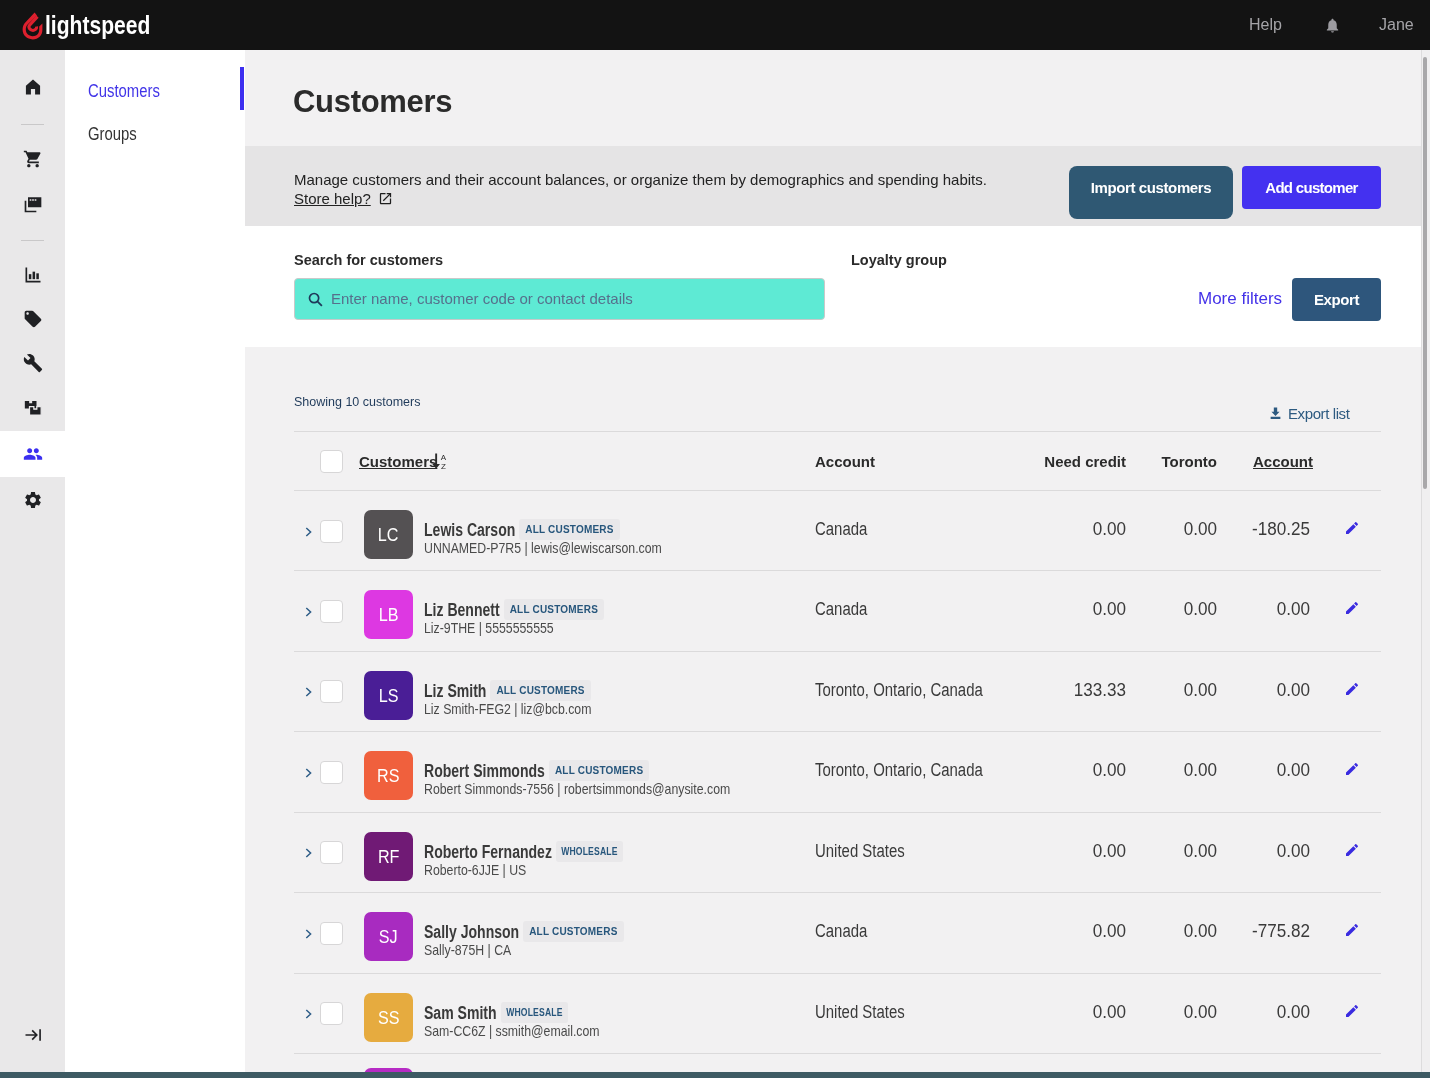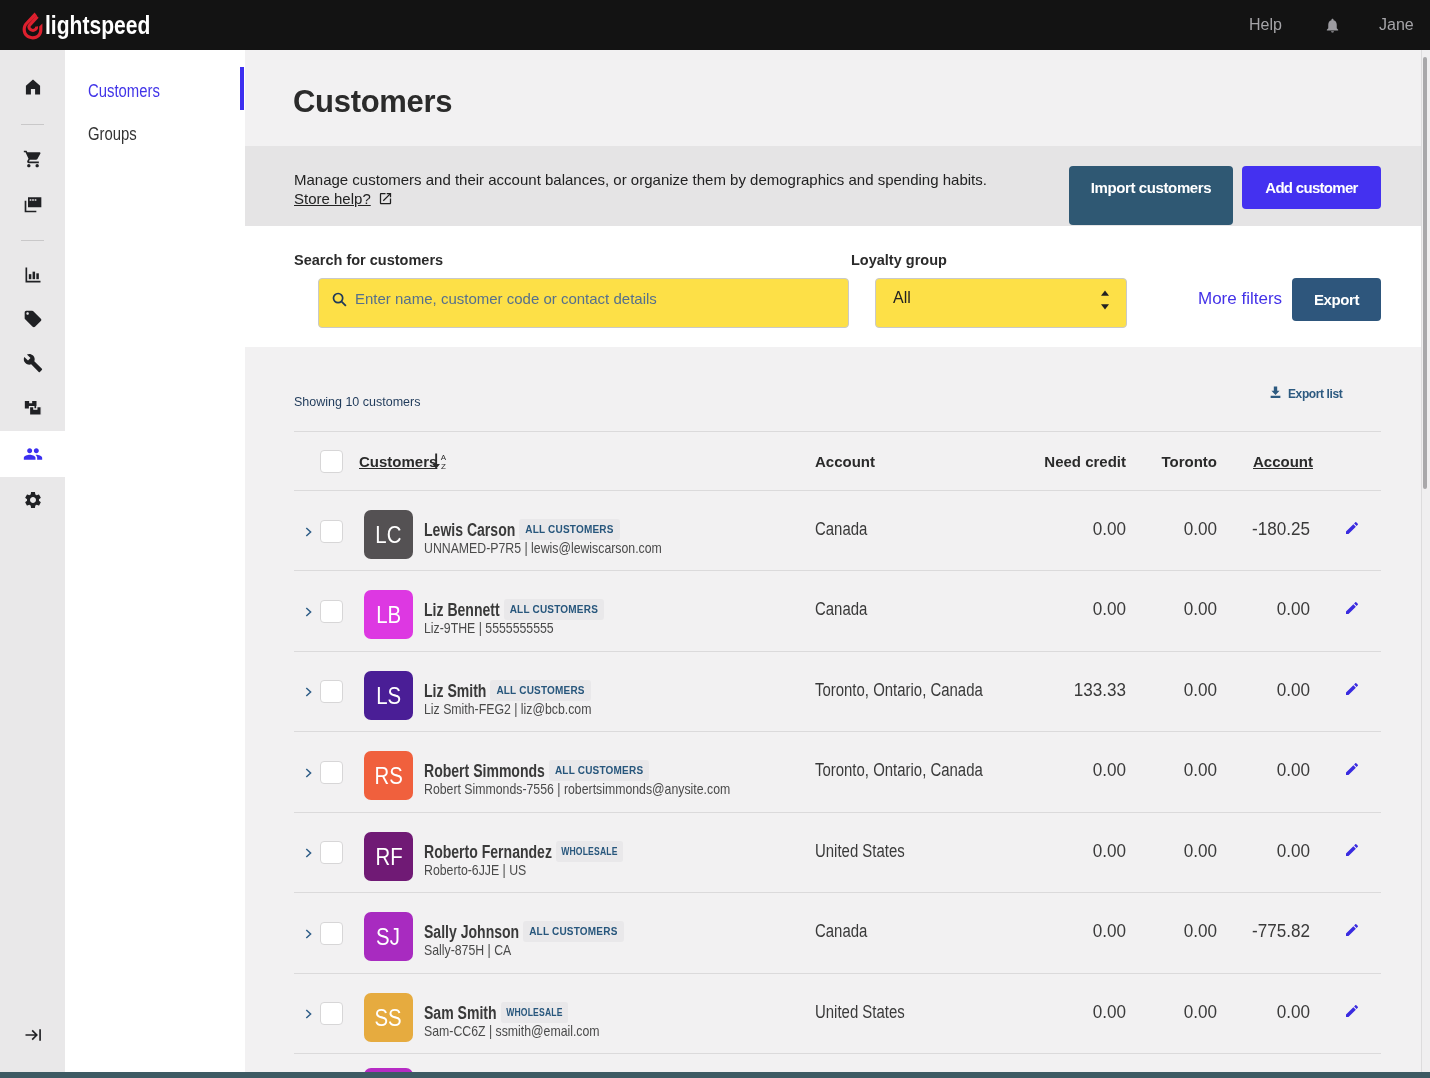--- a/index.html
+++ b/index.html
@@ -23,43 +23,43 @@
   #subnav { position:absolute; left:65px; top:50px; width:180px; height:1022px; background:#ffffff; }
   #subnav .item { position:absolute; left:23px; font-size:17.5px; transform:scaleX(0.85); transform-origin:0 0; }
   #bluebar { position:absolute; left:175px; top:17px; width:4px; height:43px; background:#3d2ff0; }
 
   
   #main { position:absolute; left:245px; top:50px; width:1176px; height:1022px; }
   #pagetitle { position:absolute; left:48px; top:34px; font-size:31px; font-weight:bold; color:#2b2b2b; letter-spacing:-0.3px; }
   #banner { position:absolute; left:0; top:96px; width:1176px; height:80px; background:#e5e4e5; }
   #banner .txt { position:absolute; left:49px; top:24px; font-size:15px; color:#222; line-height:19px; }
   .btn { position:absolute; border-radius:4px; color:#fff; font-weight:bold; font-size:15px; letter-spacing:-0.4px; text-align:center; }
-  #btn-import { left:824px; top:20px; width:164px; height:59px; line-height:43px; background:#2f5873; }
+  #btn-import { left:824px; top:20px; width:164px; height:53px; line-height:43px; background:#2f5873;border-radius:8px; }
   #btn-add { left:997px; top:20px; width:139px; height:43px; line-height:43px; background:#4431f0; letter-spacing:-0.7px; }
 
   #filters { position:absolute; left:0; top:176px; width:1176px; height:121px; background:#ffffff; }
   .flabel { position:absolute; font-size:14.5px; font-weight:bold; color:#2b2b2b; }
-  .fbox { position:absolute; top:52px; height:50px; background:#fde047; border:1px solid #c9c9c9; border-radius:4px;margin-left:24px; }
+  .fbox { position:absolute; top:52px; height:42px; background:#5eead4; border:1px solid #c9c9c9; border-radius:4px; }
   #searchbox { left:49px; width:531px; }
   #groupbox { left:606px; width:252px; }
   #placeholder { position:absolute; left:36px; top:11px; font-size:15px; color:#56708c; }
   #alltext { position:absolute; left:17px; top:10px; font-size:16px; color:#222; }
   #morefilters { position:absolute; left:953px; top:63px; font-size:17px; color:#4432e8; }
   #btn-search { left:1047px; top:52px; width:89px; height:43px; line-height:43px; background:#2e567c; }
 
   
   #showing { position:absolute; left:49px; top:345px; font-size:12.5px; color:#1f3a5a; }
-  #exportlist { position:absolute; left:990px; top:335px; font-size:12px; font-weight:bold; letter-spacing:-0.4px; color:#2d5a80; }
+  #exportlist { position:absolute; left:990px; top:355px; font-size:15px; font-weight:normal; letter-spacing:-0.4px; color:#2d5a80; }
   .hrule { position:absolute; left:49px; width:1087px; height:1px; background:#dbdadb; }
   .hcol { position:absolute; font-size:15px; font-weight:bold; color:#2b2b2b; }
   .num { position:absolute; font-size:18px; line-height:18px; color:#3a3a3a; text-align:right; transform:scaleX(0.95); transform-origin:100% 0; }
   .loc { position:absolute; left:570px; font-size:18px; line-height:18px; color:#3a3a3a; transform:scaleX(0.83); transform-origin:0 0; white-space:nowrap; }
   .chev { position:absolute; left:60px; width:7px; height:10px; }
   .cbx { position:absolute; left:75px; width:23px; height:23px; background:#fff; border:1px solid #d7d6d7; border-radius:4px; }
-  .avatar { position:absolute; left:119px; width:49px; height:49px; border-radius:7px; color:#fff; font-weight:400; font-size:24px; text-align:center; line-height:49px; } .avatar span { display:inline-block; transform:scaleX(0.85); }
+  .avatar { position:absolute; left:119px; width:49px; height:49px; border-radius:7px; color:#fff; font-weight:400; font-size:19px; text-align:center; line-height:49px; } .avatar span { display:inline-block; transform:scaleX(0.85); }
   .nm { position:absolute; left:179px; font-size:18px; line-height:20px; font-weight:bold; color:#3a3a3a; transform:scaleX(0.78); transform-origin:0 0; white-space:nowrap; }
   .badge { position:absolute; height:21px; line-height:21px; background:#e9e8ea; border-radius:3px; font-size:10px; font-weight:bold; color:#27567c; letter-spacing:0.2px; padding:0 6px; white-space:nowrap; }
   .sub { position:absolute; left:179px; font-size:15px; line-height:16px; color:#4a4a4a; transform:scaleX(0.82); transform-origin:0 0; white-space:nowrap; }
   .pencil { position:absolute; left:1099px; width:16px; height:16px; }
 
   
   #sbtrack { position:absolute; left:1421px; top:50px; width:9px; height:1028px; background:#f0eff0; border-left:1px solid #dddcdd; }
   #sbthumb { position:absolute; left:1422.5px; top:57px; width:4px; height:432px; background:#a9a8aa; border-radius:2px; }
   #bottombar { position:absolute; left:0; top:1072px; width:1430px; height:6px; background:#3d5a63; }
 </style>
@@ -160,27 +160,20 @@
     <div id="filters">
       <div class="flabel" style="left:49px;top:26px;">Search for customers</div>
       <div class="fbox" id="searchbox">
         <svg style="position:absolute;left:12px;top:12px" width="17" height="17" viewBox="0 0 24 24" fill="none" stroke="#1f3a5a" stroke-width="2.4">
             <circle cx="10" cy="10" r="6.5"></circle>
             <path d="M15 15 L21 21"></path>
           </svg>
         <div id="placeholder">Enter name, customer code or contact details</div>
       </div>
       <div class="flabel" style="left:606px;top:26px;">Loyalty group</div>
-      <div class="fbox" id="groupbox">
-        <div id="alltext">All</div>
-        <svg style="position:absolute;left:224px;top:10px" width="10" height="22" viewBox="0 0 10 22" fill="#222">
-            <path d="M5 1.5 L9 6.8 H1 Z"></path>
-            <path d="M5 20.5 L1 15.2 H9 Z"></path>
-          </svg>
-      </div>
       <div id="morefilters">More filters</div>
       <div class="btn" id="btn-search">Export</div>
     </div>
 
     <div id="showing">Showing 10 customers</div>
     <div id="exportlist" style="left:1023px"><svg style="vertical-align:-2px;margin-right:5px" width="15" height="15" viewBox="0 0 24 24" fill="#2d5a80">
           <path d="M18.5 9h-3.8V2.5H9.3V9H5.5l6.5 6.8zM4.2 17.2h15.6v3.6H4.2z"></path>
         </svg>Export list</div>
     <div class="hrule" style="top:381px"></div>
 

